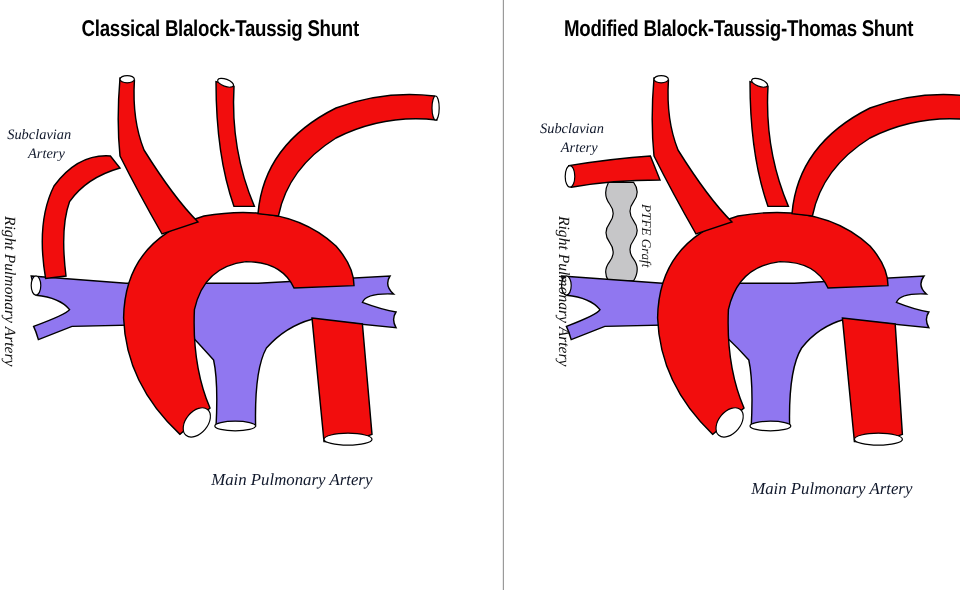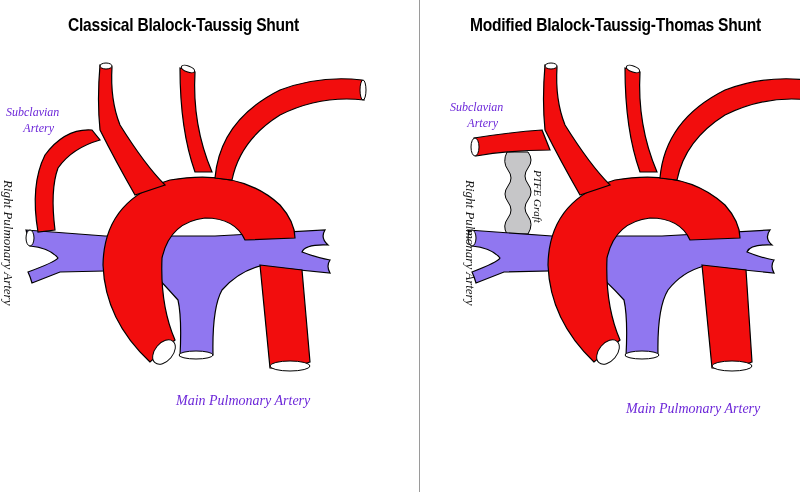--- a/index.html
+++ b/index.html
@@ -2,21 +2,21 @@
 <html><head>
 <meta charset="utf-8">
 <style>
   html, body { margin: 0; padding: 0; background: #ffffff; }
   body { width: 800px; height: 492px; position: relative; overflow: hidden; font-family: "DejaVu Serif", serif; }
   .panel { position: absolute; top: 0; height: 492px; }
   .panel.left { left: 0; width: 420px; }
   .panel.right { left: 432px; width: 380px; }
   .divider { position: absolute; left: 419px; top: 0; width: 1px; height: 492px; background: #9a9a9a; }
   .title { position: absolute; top: 14px; font-family: "Liberation Sans", sans-serif; font-weight: bold; font-size: 19px; letter-spacing: -0.3px; color: #000; white-space: nowrap; transform: scaleX(0.82); transform-origin: left top; }
-  .label { position: absolute; font-family: "Liberation Serif", serif; font-style: italic; color: #6d28d9; font-size: 12px; white-space: nowrap; line-height: 1.35; }
+  .label { position: absolute; font-family: "Liberation Serif", serif; font-style: italic; color: #0f172a; font-size: 12px; white-space: nowrap; line-height: 1.35; }
   .label.center { text-align: center; }
   .vlabel { position: absolute; font-family: "Liberation Serif", serif; font-style: italic; color: #111; font-size: 13px; white-space: nowrap; transform: rotate(90deg); transform-origin: left top; }
   .graftlabel { position: absolute; font-family: "Liberation Serif", serif; font-style: italic; color: #111; font-size: 11px; white-space: nowrap; transform: rotate(90deg); transform-origin: left top; }
   svg { position: absolute; left: 0; top: 0; }
 </style>
 </head>
 <body>
 
 <div class="divider"></div>
 

